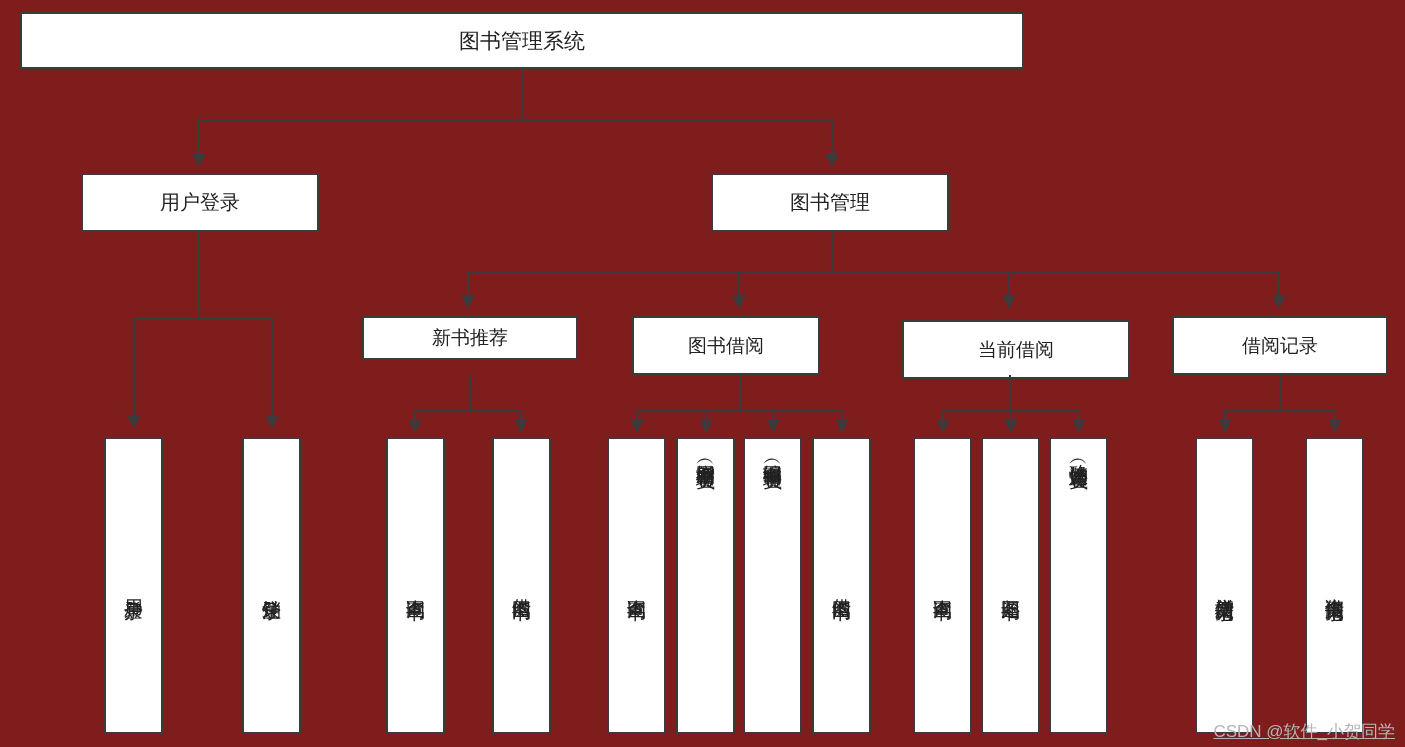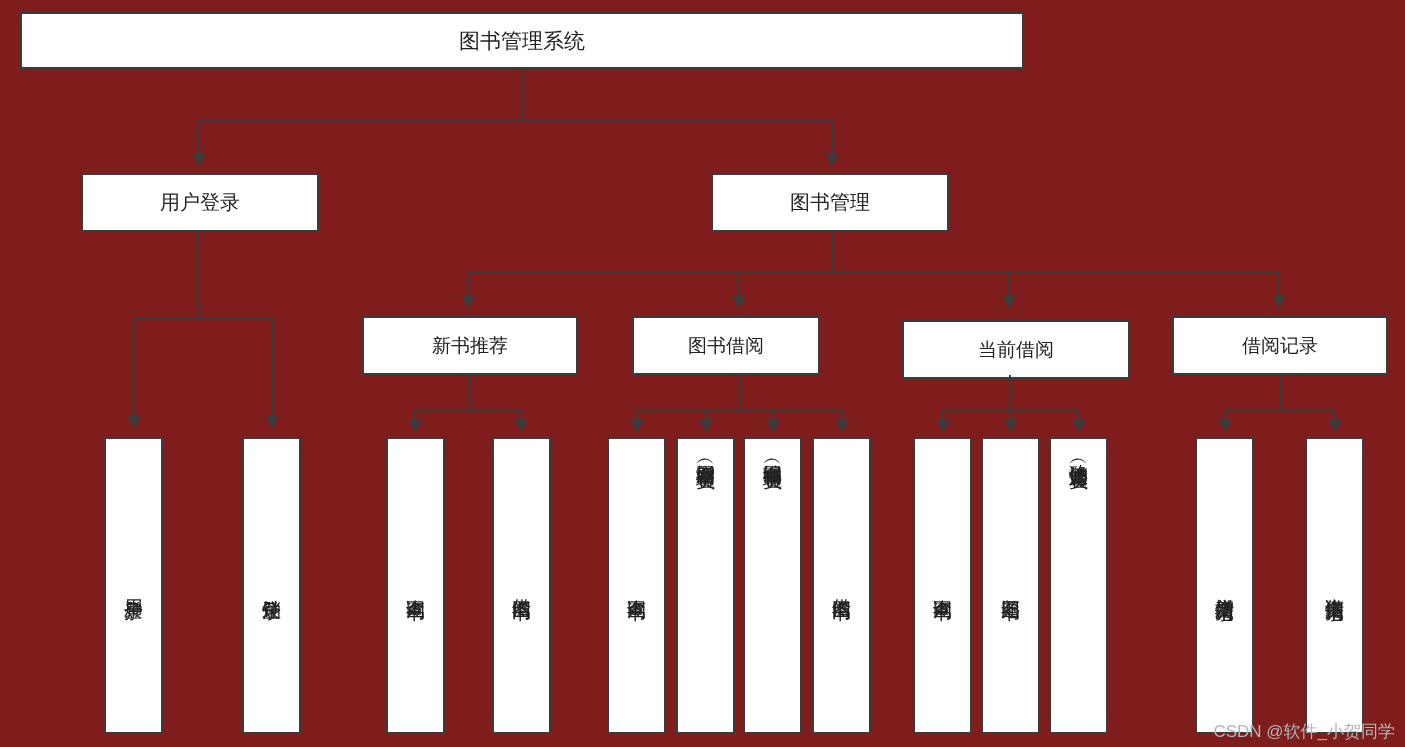--- a/index.html
+++ b/index.html
@@ -76,20 +76,21 @@
 
   
   #watermark {
     position: absolute;
     right: 10px;
     bottom: 4px;
     font-size: 17px;
     color: #b4b4b4;
     white-space: nowrap;
     user-select: none;
+    text-decoration: underline;
   }
 </style>
 </head>
 <body>
 
 <div id="canvas">
 
   <div class="node root" style="left:20px; top:12px; width:1004px; height:57px;">
     <span class="label">图书管理系统</span>
   </div>
@@ -128,21 +129,21 @@
   <div class="hline" style="left:467px; top:272px; width:813px;"></div>
   <div class="vline" style="left:467px; top:272px; height:26px;"></div>
   <div class="arrow" style="left:461px; top:295px;"></div>
   <div class="vline" style="left:738px; top:272px; height:26px;"></div>
   <div class="arrow" style="left:732px; top:295px;"></div>
   <div class="vline" style="left:1008px; top:272px; height:26px;"></div>
   <div class="arrow" style="left:1002px; top:295px;"></div>
   <div class="vline" style="left:1278px; top:272px; height:26px;"></div>
   <div class="arrow" style="left:1272px; top:295px;"></div>
 
-  <div class="node lvl3" style="left:362px; top:316px; width:216px; height:59px;">
+  <div class="node lvl3" style="left:362px; top:316px; width:216px; height:44px;">
     <span class="label">新书推荐</span>
   </div>
   <div class="node lvl3" style="left:632px; top:316px; width:188px; height:59px;">
     <span class="label">图书借阅</span>
   </div>
   <div class="node lvl3" style="left:902px; top:320px; width:228px; height:59px;">
     <span class="label">当前借阅</span>
   </div>
   <div class="node lvl3" style="left:1172px; top:316px; width:216px; height:59px;">
     <span class="label">借阅记录</span>

